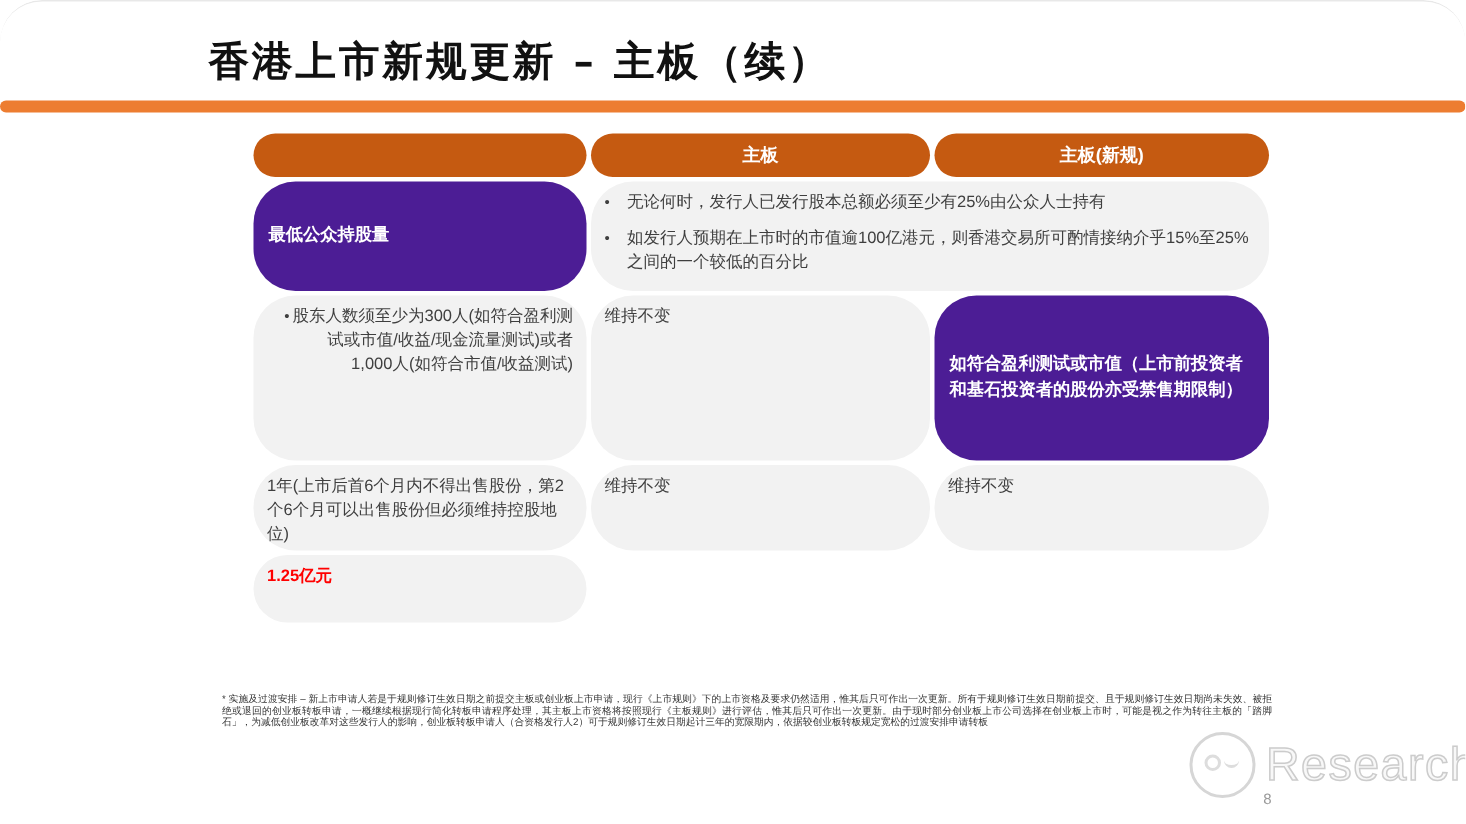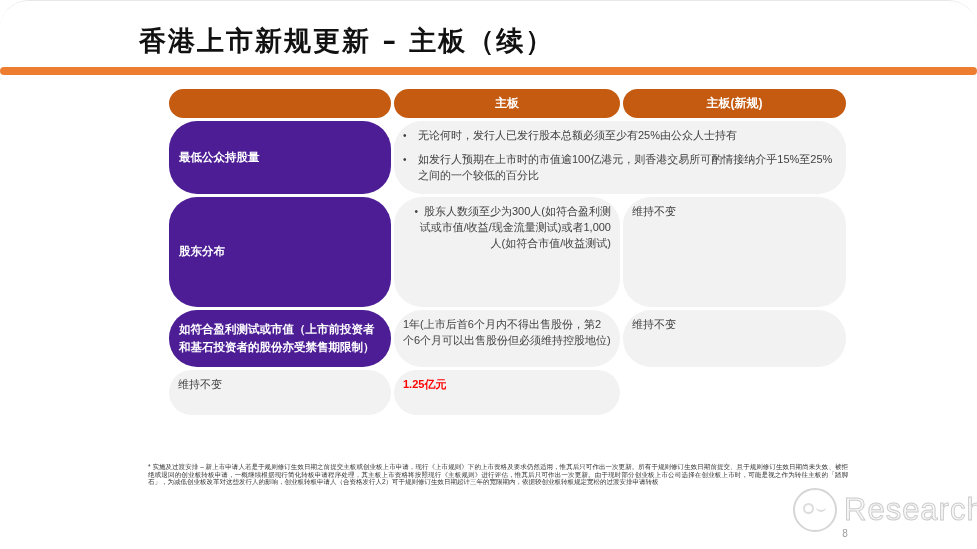--- a/index.html
+++ b/index.html
@@ -98,21 +98,20 @@
       <div class="bullet">
         <span class="marker"></span>
         <span class="btext">无论何时，发行人已发行股本总额必须至少有25%由公众人士持有</span>
       </div>
       <div class="bullet">
         <span class="marker"></span>
         <span class="btext">如发行人预期在上市时的市值逾100亿港元，则香港交易所可酌情接纳介乎15%至25%之间的一个较低的百分比</span>
       </div>
     </div>
 
-    <div class="label">股东分布</div>
     <div class="body row2">
       <div class="bullet">
         <span class="marker"></span>
         <span class="btext">股东人数须至少为300人(如符合盈利测试或市值/收益/现金流量测试)或者1,000人(如符合市值/收益测试)</span>
       </div>
     </div>
     <div class="body">维持不变</div>
 
     <div class="label">如符合盈利测试或市值（上市前投资者和基石投资者的股份亦受禁售期限制）</div>
     <div class="body">1年(上市后首6个月内不得出售股份，第2个6个月可以出售股份但必须维持控股地位)</div>

